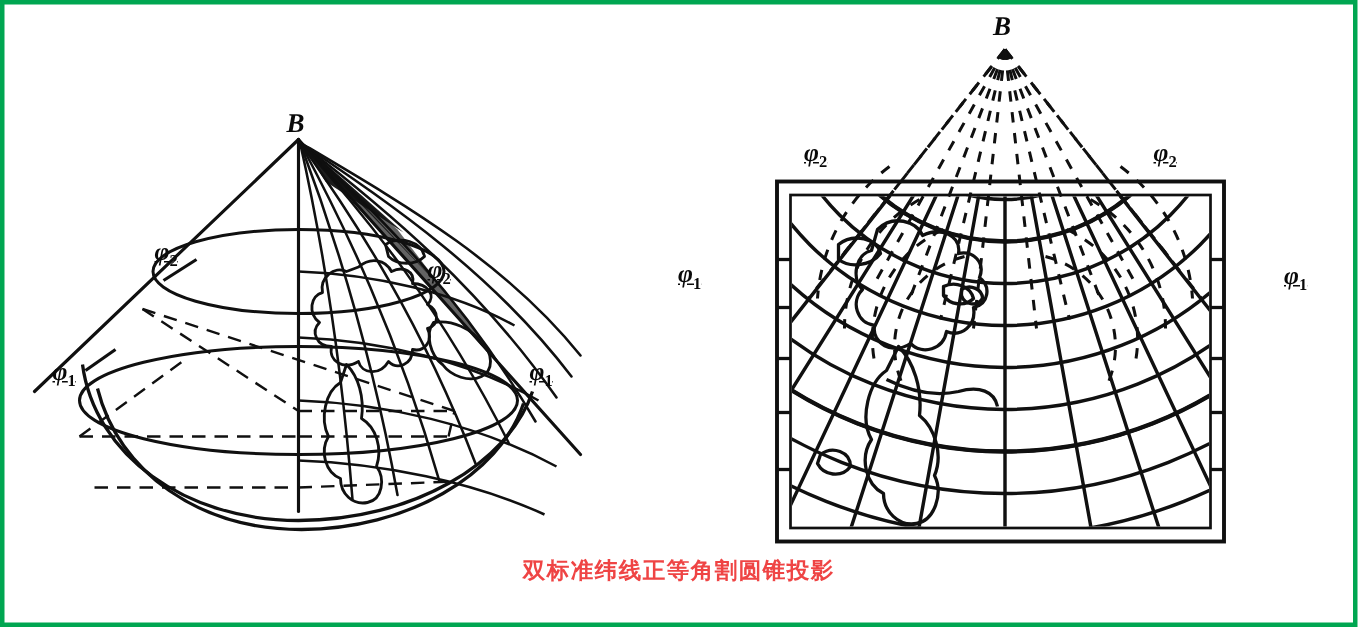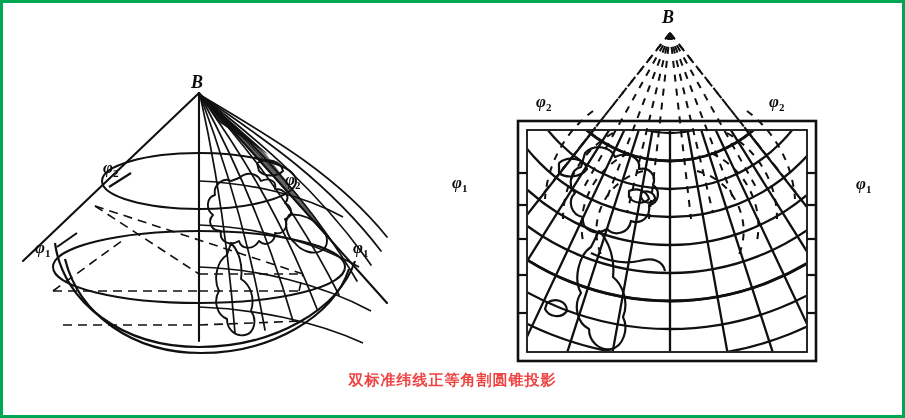--- a/index.html
+++ b/index.html
@@ -20,21 +20,21 @@
   .ink{stroke:#101010;fill:none;}
   .lbl{
     position:absolute;
     font-family:"Liberation Serif", serif;
     font-style:italic;font-weight:bold;
     color:#0a0a0a;
     white-space:nowrap;
     line-height:1;
   }
   .lbl-B{font-size:18px;}
-  .lbl-phi{font-size:17px;}
+  .lbl-phi{font-size:17px;text-decoration:underline;}
   .lbl-phi sub{font-size:11px;font-style:normal;font-weight:bold;}
   .caption{
     position:absolute;
     left:0;width:899px;
     top:368px;
     text-align:center;
     font-family:"DejaVu Sans", sans-serif;
     font-size:15px;font-weight:bold;
     color:#ef4444;
     letter-spacing:1px;

